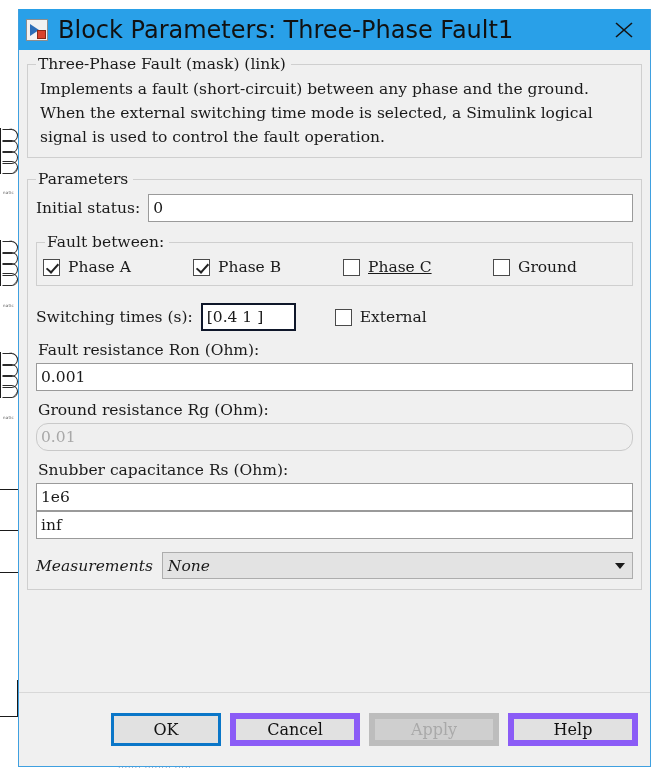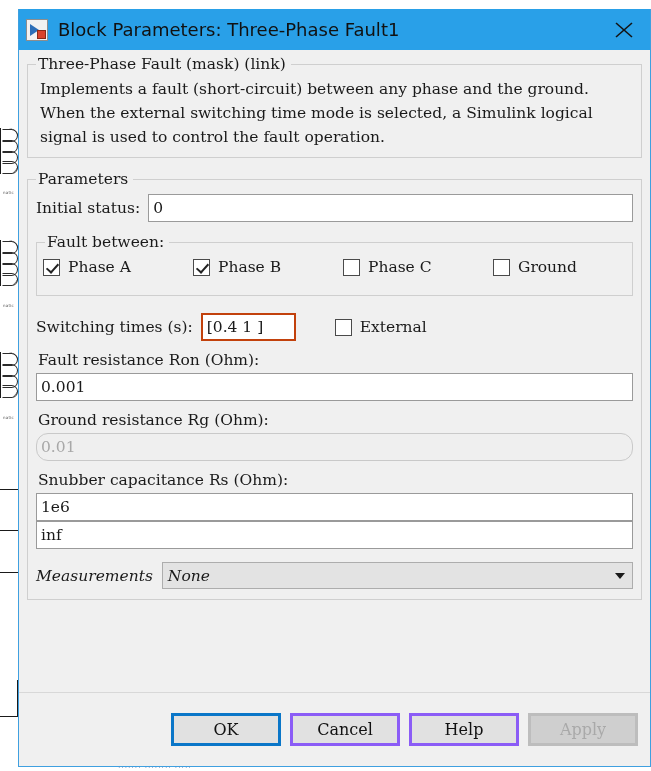--- a/index.html
+++ b/index.html
@@ -105,21 +105,21 @@
   #titleicon .sq {
     position: absolute;
     right: 1px; bottom: 1px;
     width: 9px; height: 9px;
     background: #d9432c;
     border: 1px solid #8a2a18;
   }
   #titletext {
     margin-left: 10px;
     font-family: "DejaVu Sans", "Liberation Sans", sans-serif;
-    font-size: 18px;
+    font-size: 24px;
     color: #111111;
     white-space: nowrap;
     letter-spacing: 0px;
   }
   #closebtn {
     position: absolute;
     right: 12px;
     top: 9px;
     width: 28px;
     height: 24px;
@@ -184,21 +184,21 @@
     outline: none;
     width: 100%;
   }
   input.txt.disabled {
     background: #efefef;
     color: #a8a8a8;
     border-color: #c9c9c9;
     border-radius: 12px;
   }
   input.txt.focused {
-    border: 2px solid #c2410c;
+    border: 2px solid #0f172a;
   }
 
   .cbwrap {
     display: flex;
     align-items: center;
     cursor: pointer;
     white-space: nowrap;
   }
   .cbox {
     width: 17px;
@@ -252,24 +252,24 @@
     height: 74px;
     background: #f0f0f0;
     border-top: 1px solid #d8d8d8;
     display: flex;
     align-items: center;
     justify-content: flex-end;
     padding-right: 12px;
     gap: 9px;
   }
   .btn {
-    width: 110px;
+    width: 130px;
     height: 33px;
     background: #e1e1e1;
-    border: 3px solid #8b5cf6;
+    border: 6px solid #8b5cf6;
     font-family: "DejaVu Serif", "Liberation Serif", serif;
     font-size: 16px;
     color: #111;
     cursor: pointer;
     display: flex;
     align-items: center;
     justify-content: center;
   }
   .btn.primary {
     border: 3px solid #0a76c8;
@@ -348,32 +348,32 @@
 
       
       <div class="row" style="margin-top:14px;">
         <div class="lbl">Initial status:</div>
         <div style="flex:1 1 auto;margin-left:8px;">
           <input class="txt" type="text" value="0" style="">
         </div>
       </div>
 
       
-      <div class="groupbox" style="margin-top:20px;padding:0 6px 19px 6px;">
+      <div class="groupbox" style="margin-top:20px;padding:0 6px 9px 6px;">
         <div class="grouplegend">Fault between:</div>
         <div class="row" style="margin-top:15px;">
           <div class="cbwrap" style="width:150px;">
             <div class="cbox checked"></div>
             <span class="cblabel">Phase A</span>
           </div>
           <div class="cbwrap" style="width:150px;">
             <div class="cbox checked"></div>
             <span class="cblabel">Phase B</span>
           </div>
-          <div class="cbwrap" style="width:150px;">
+          <div class="cbwrap" style="width:150px;text-decoration:underline;">
             <div class="cbox"></div>
             <span class="cblabel">Phase C</span>
           </div>
           <div class="cbwrap">
             <div class="cbox"></div>
             <span class="cblabel">Ground</span>
           </div>
         </div>
       </div>
 
@@ -412,17 +412,17 @@
           <div class="selarrow"></div>
         </div>
       </div>
 
     </div>
   </div>
 
   <div id="footer">
     <div class="btn primary">OK</div>
     <div class="btn">Cancel</div>
+    <div class="btn disabled">Apply</div>
     <div class="btn">Help</div>
-    <div class="btn disabled">Apply</div>
   </div>
 
 </div>
 
 </body></html>

